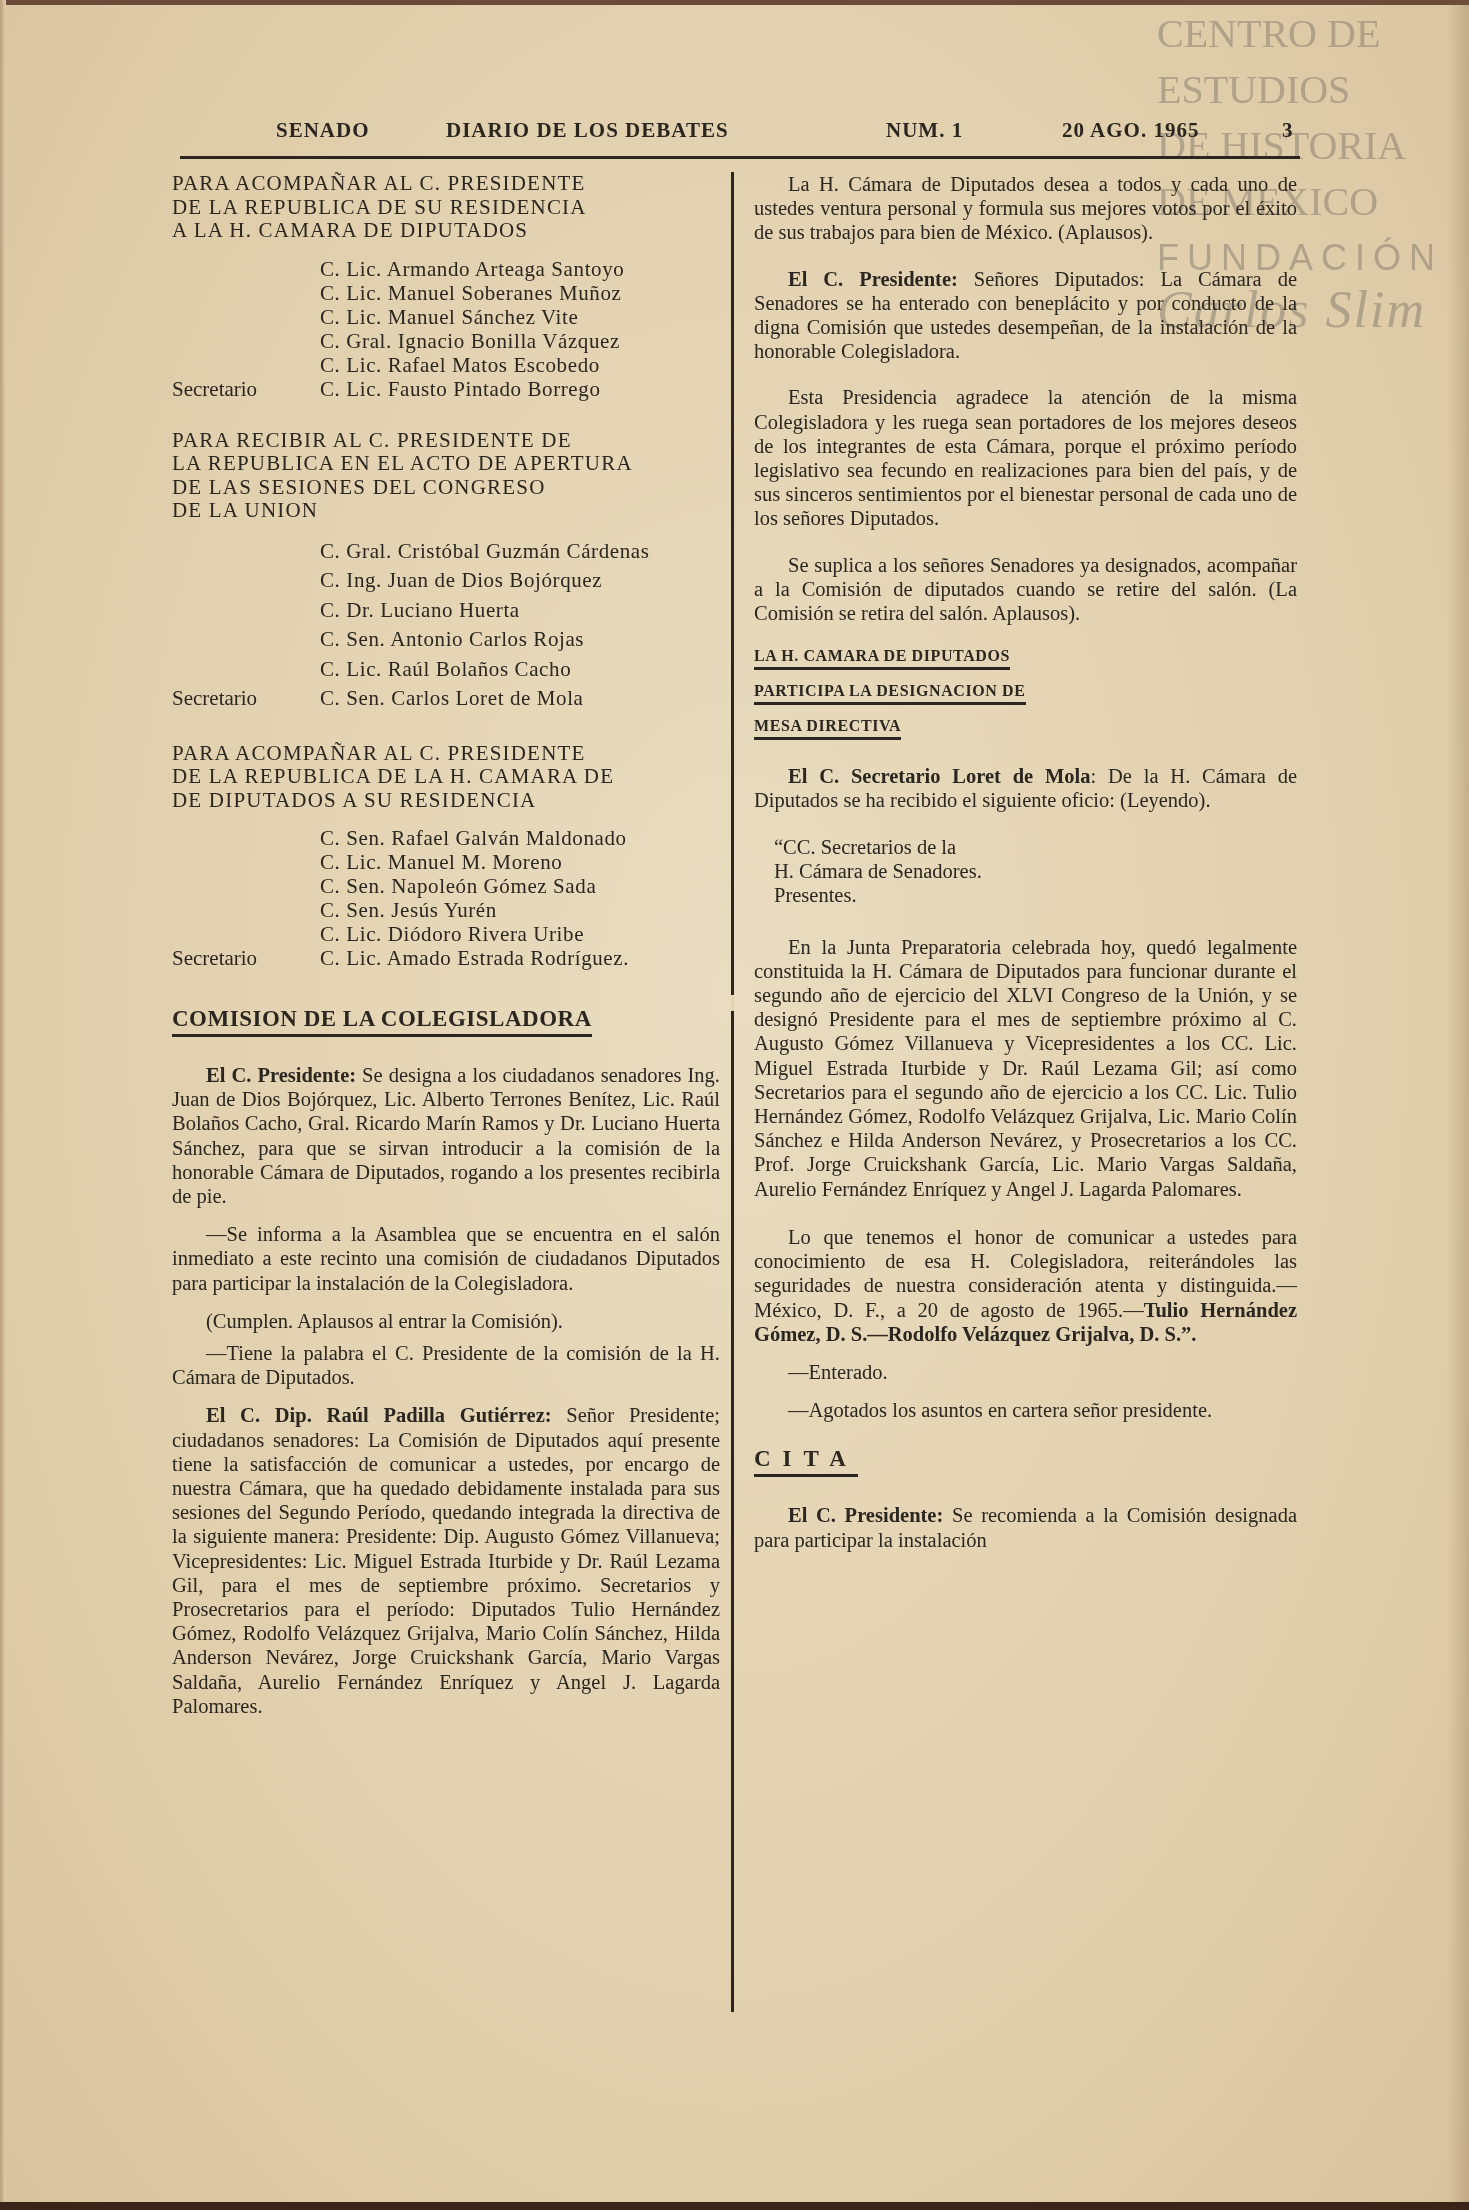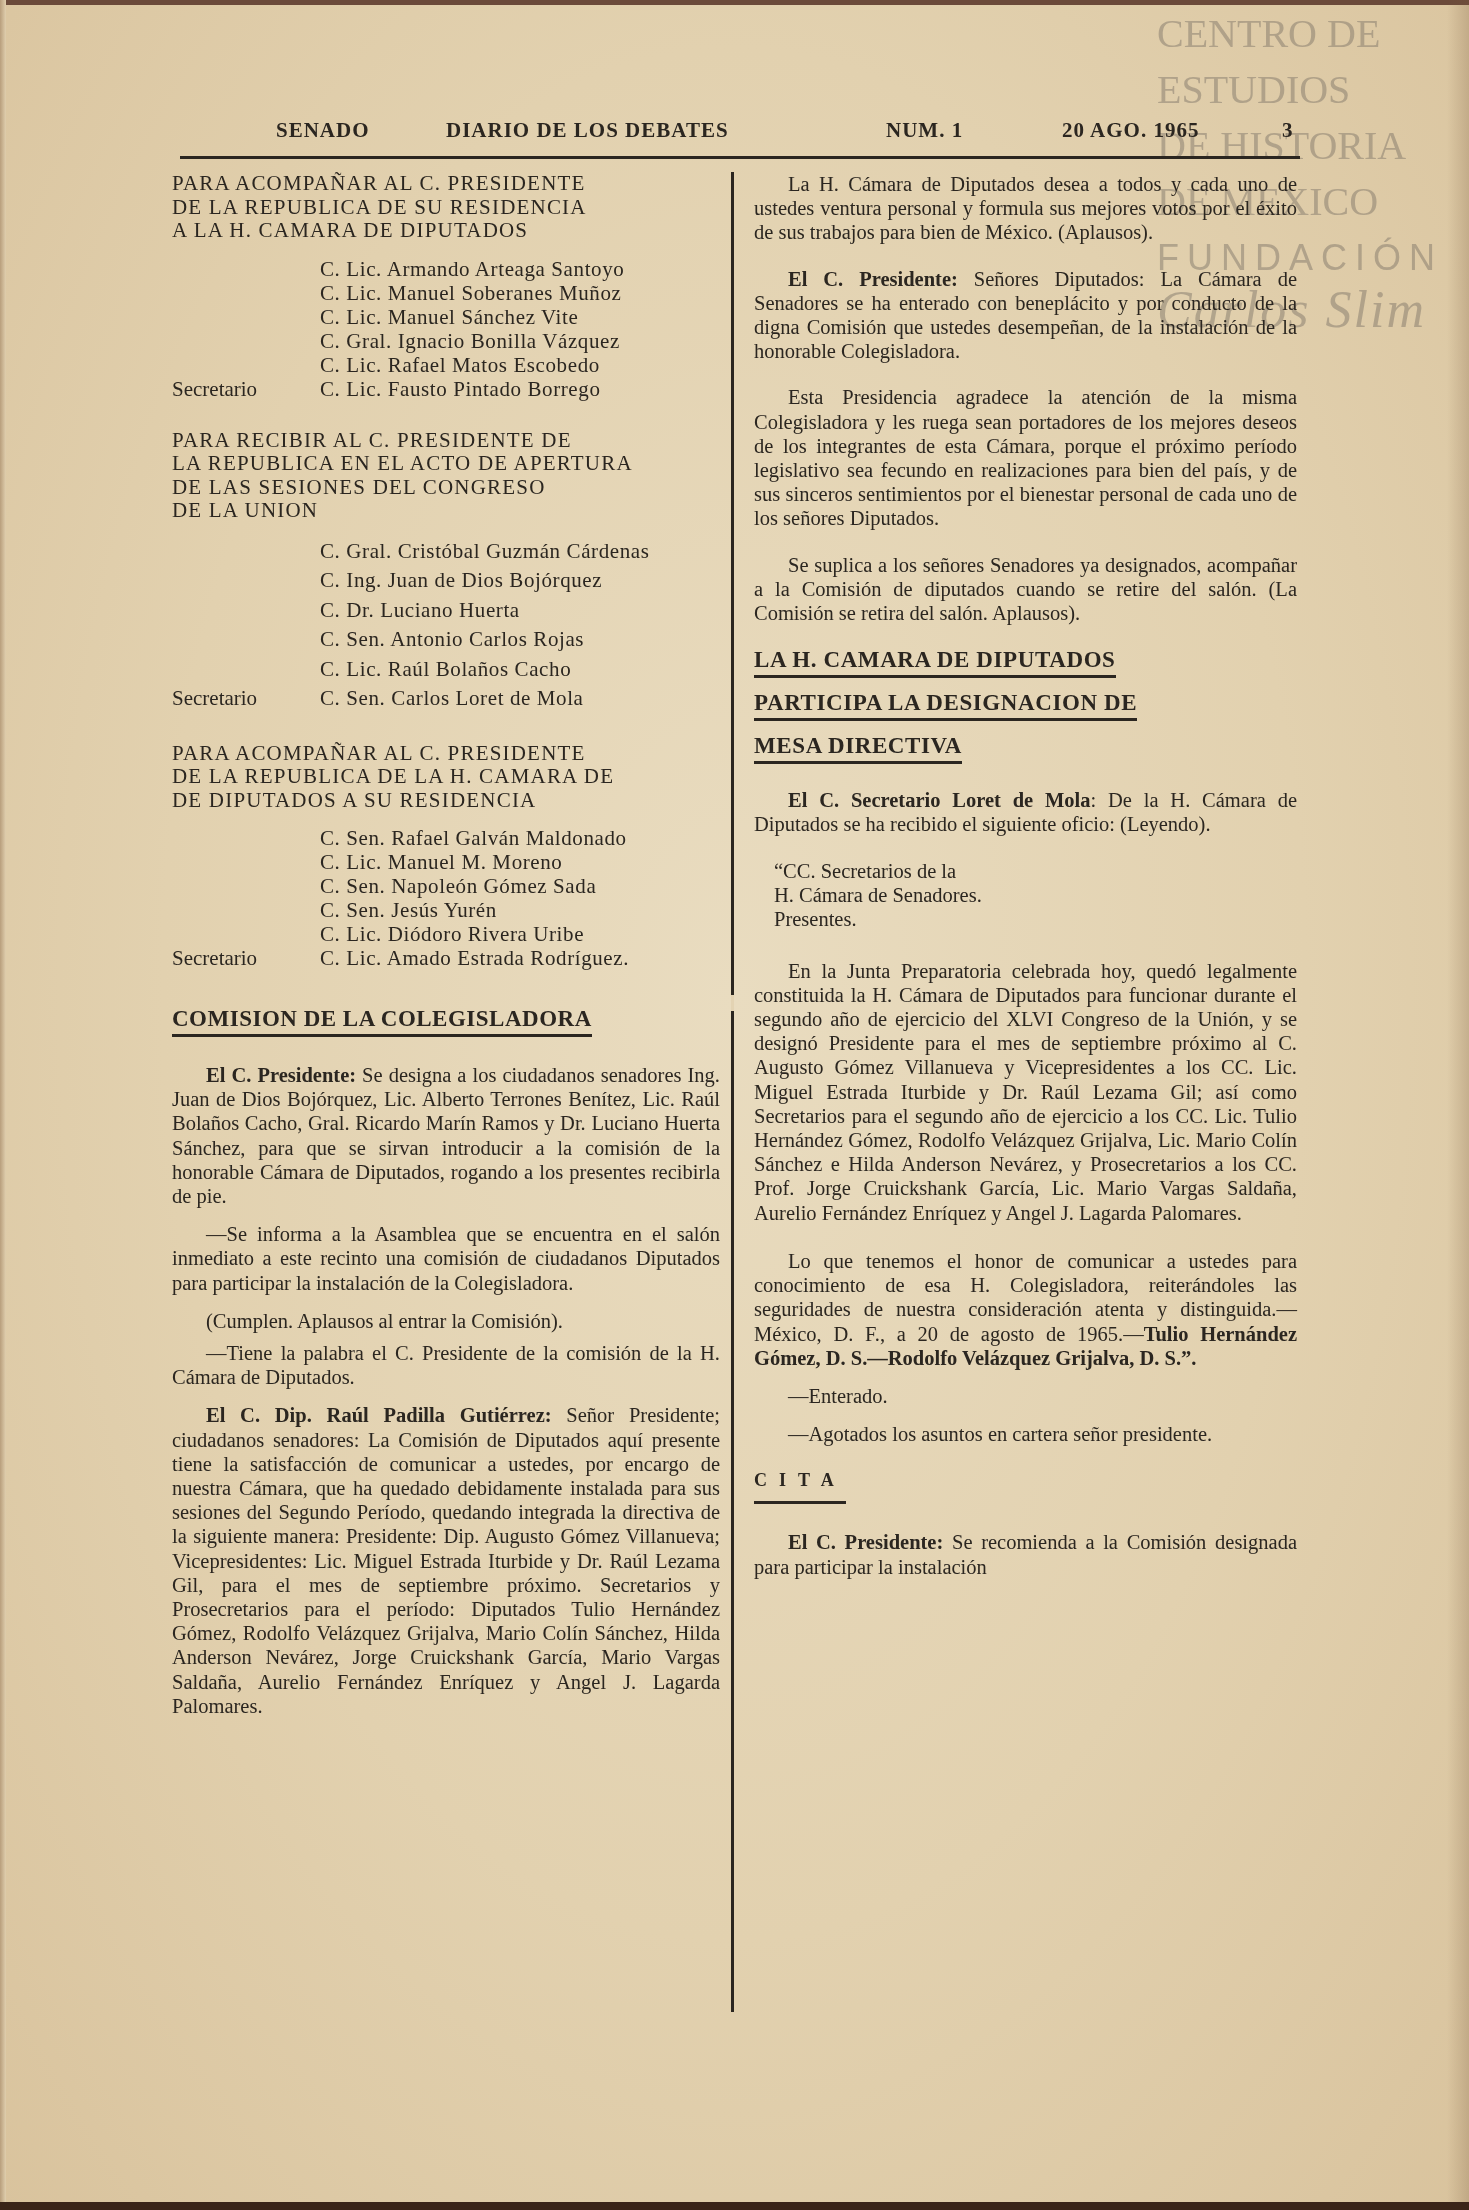--- a/index.html
+++ b/index.html
@@ -40,24 +40,24 @@
   .name-row .nm { flex:1; letter-spacing:0.6px; }
   .group { margin-bottom:28px; }
 
   .p { font-size:20.5px; line-height:24.2px; text-align:justify; margin:0 0 14px 0; text-indent:34px; }
   .p b { font-weight:bold; }
   .p.tight { margin-bottom:8px; }
 
   .h-section { font-weight:bold; font-size:23px; letter-spacing:0.5px; display:inline-block;
     border-bottom:3px solid #2b2620; padding-bottom:2px; margin:8px 0 26px 0; }
   .h-stack { margin:6px 0 24px 0; }
-  .h-stack .h-line { display:table; font-weight:bold; font-size:23px; letter-spacing:0.6px;
+  .h-stack .h-line { display:table; font-weight:bold; font-size:16px; letter-spacing:0.6px;
     border-bottom:3px solid #2b2620; padding-bottom:2px; margin-bottom:12px; }
-  .h-cita { font-weight:bold; font-size:18px; letter-spacing:12px; display:inline-block;
-    border-bottom:3px solid #2b2620; padding-bottom:10px; margin:10px 0 26px 0; }
+  .h-cita { font-weight:bold; font-size:23px; letter-spacing:12px; display:inline-block;
+    border-bottom:3px solid #2b2620; padding-bottom:2px; margin:10px 0 26px 0; }
   .address { font-size:20.5px; line-height:24px; margin:0 0 28px 0; }
   .address div { display:block;margin-left:20px; }
 </style>
 </head>
 <body>
 
 <div class="top-edge"></div>
 <div class="left-edge"></div>
 <div class="right-edge"></div>
 <div class="bottom-edge"></div>

